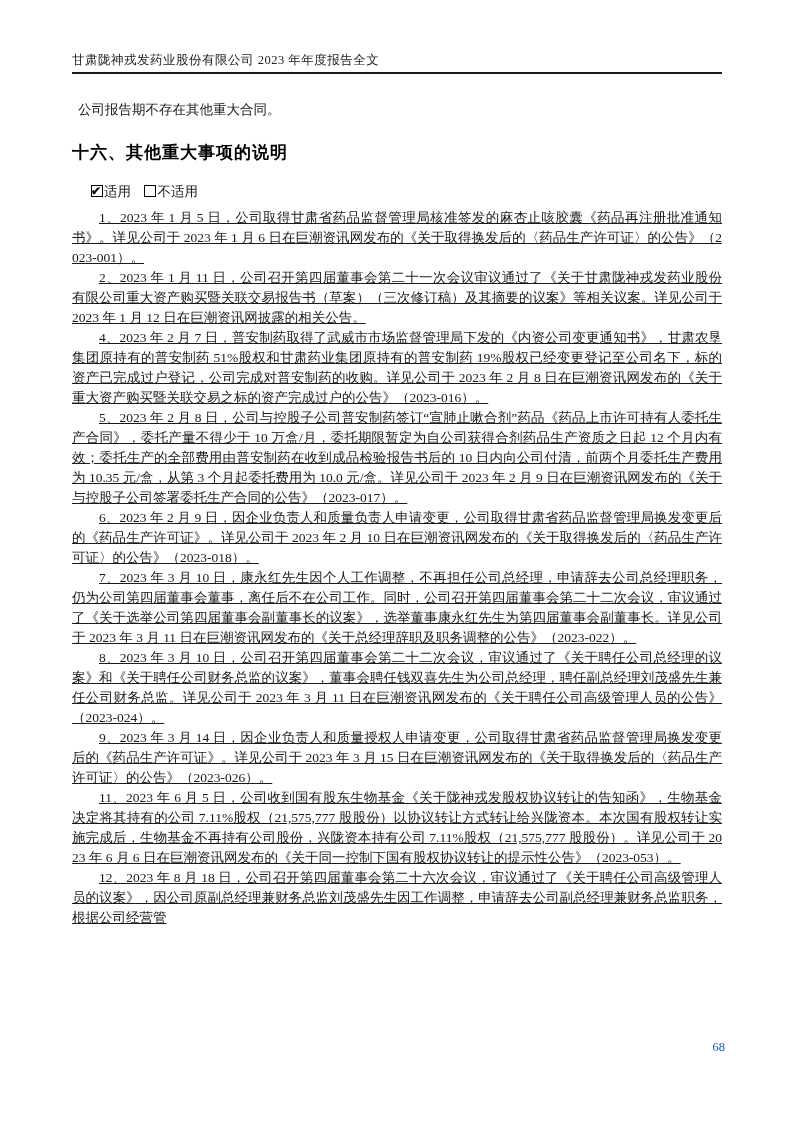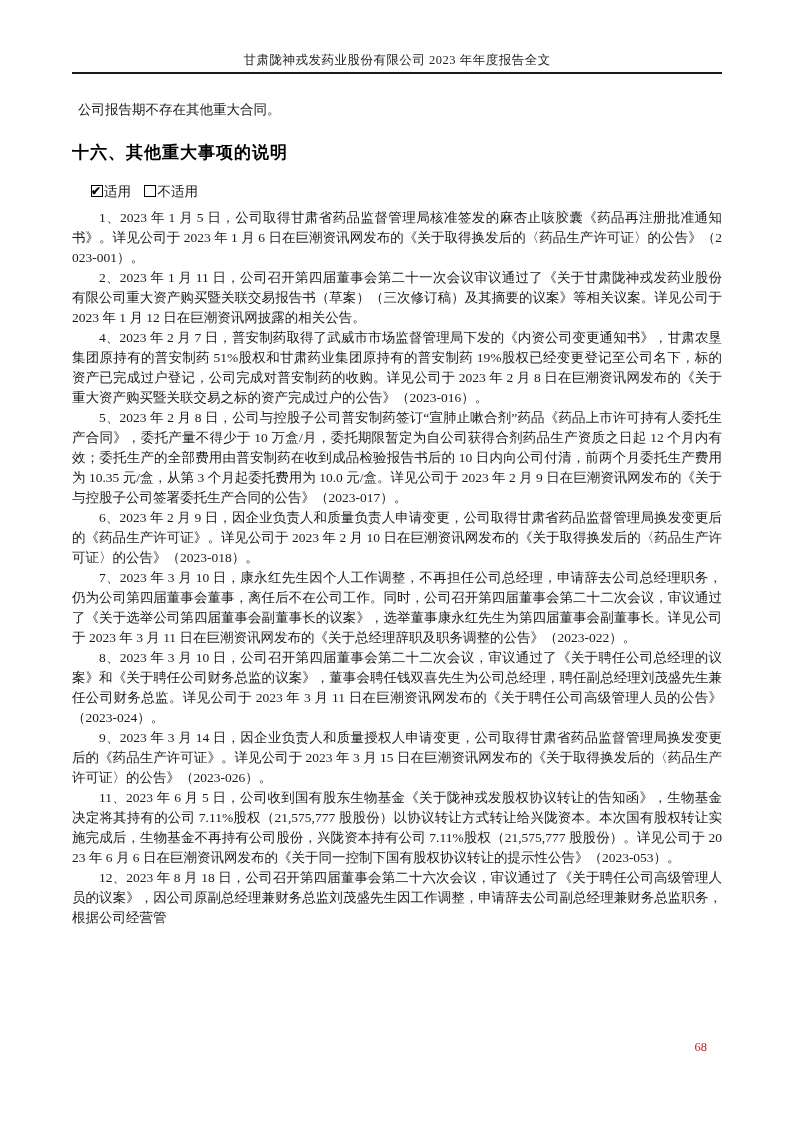--- a/index.html
+++ b/index.html
@@ -11,21 +11,21 @@
     background: #ffffff;
     color: #1a1a1a;
     font-family: "Liberation Serif", "DejaVu Serif", serif;
     overflow: hidden;
   }
   .header {
     position: absolute;
     top: 52px;
     left: 72px;
     width: 650px;
-    text-align: center;
+    text-align: left;
     font-size: 12.5px;
     letter-spacing: 0.5px;
     color: #222;
   }
   .header-rule {
     position: absolute;
     top: 72px;
     left: 72px;
     width: 650px;
     border-top: 2.2px solid #1a1a1a;
@@ -75,27 +75,28 @@
     color: #000;
   }
   .cb.second { margin-left: 10px; }
   .paragraphs p {
     margin: 0;
     text-align: justify;
     text-indent: 2em;
     font-size: 13.5px;
     line-height: 20px;
     word-break: break-all;
+    text-decoration: underline;
   }
   .page-number {
     position: absolute;
     top: 1040px;
-    right: 86px;
+    right: 68px;
     font-size: 12.5px;
-    color: #b91c1c;
+    color: #1d4ed8;
   }
 </style>
 </head>
 <body>
 
 <div class="page">
 
   <div class="header">甘肃陇神戎发药业股份有限公司 2023 年年度报告全文</div>
 
   <div class="header-rule"></div>

